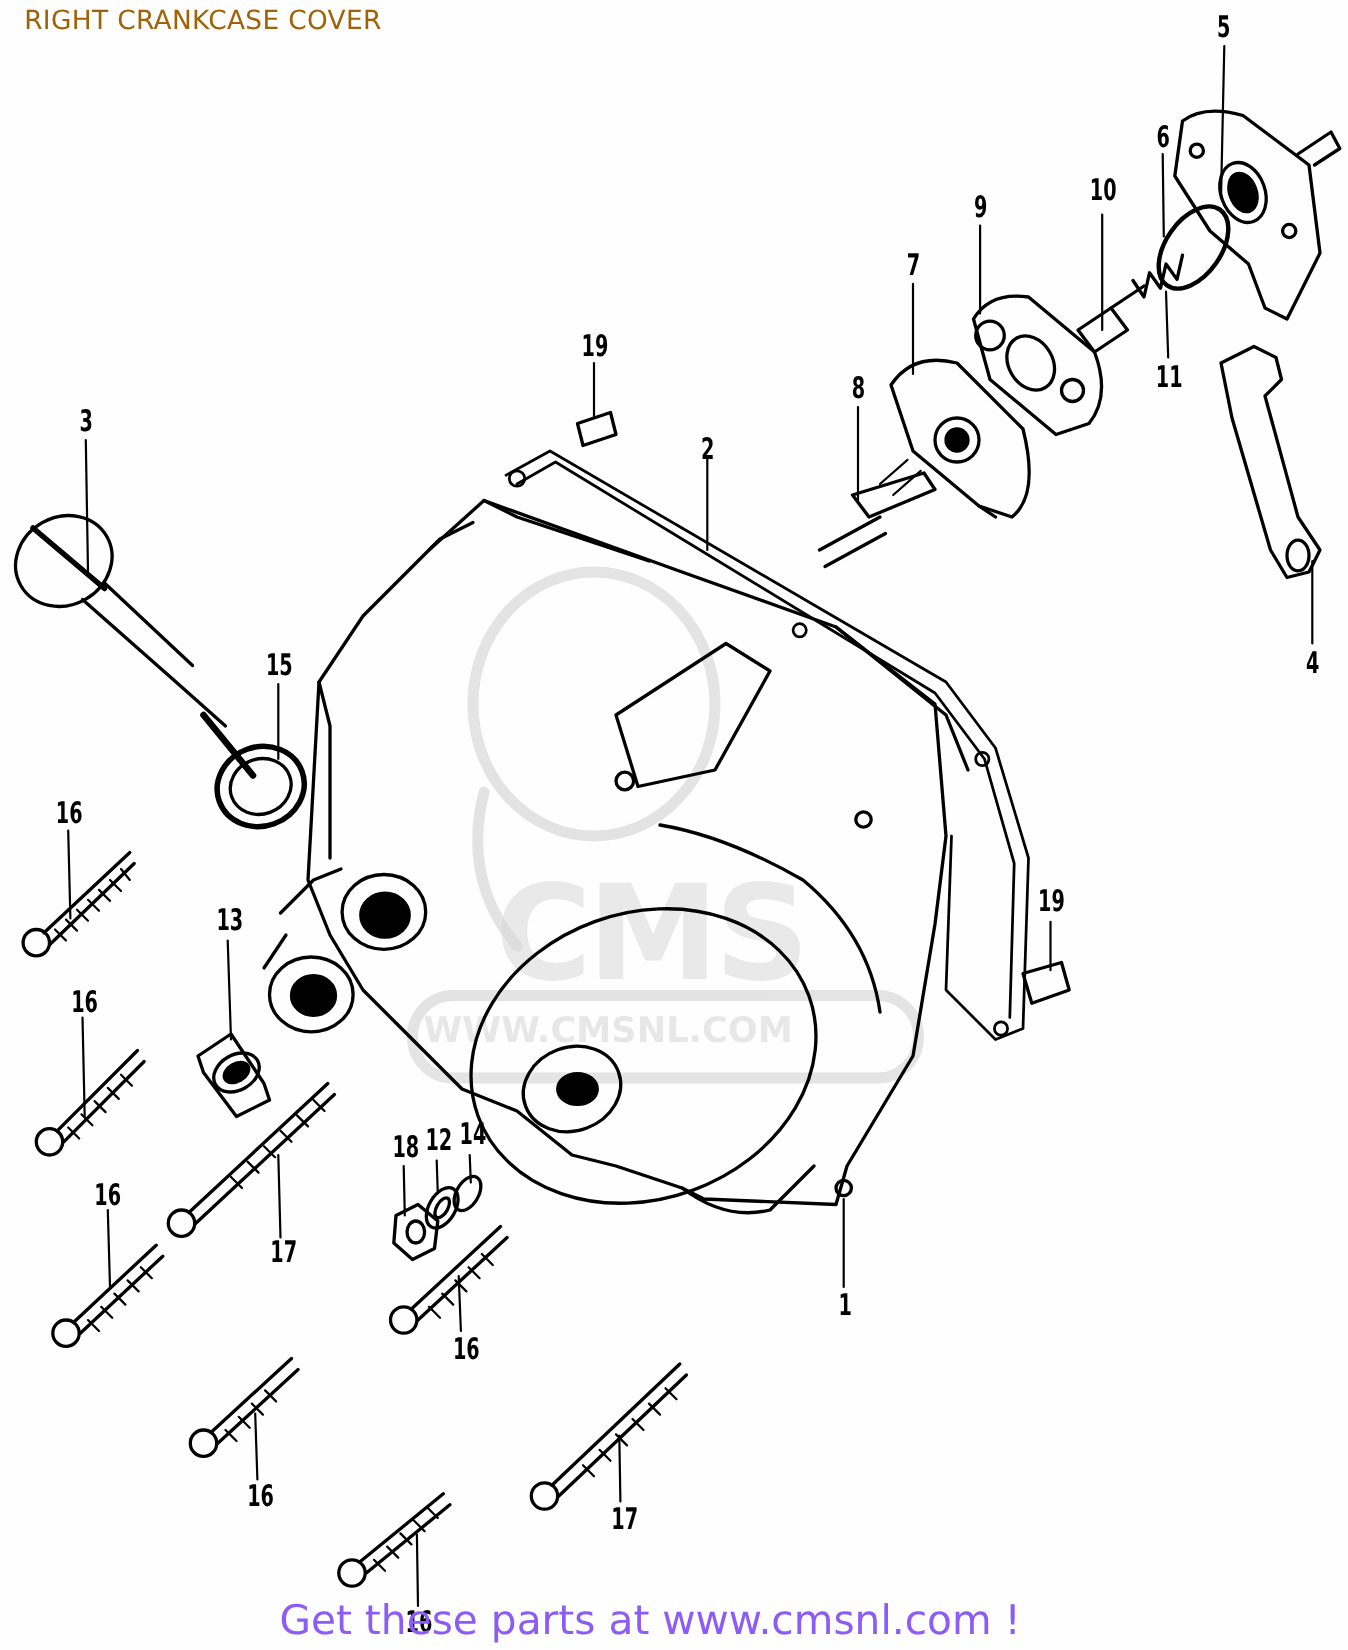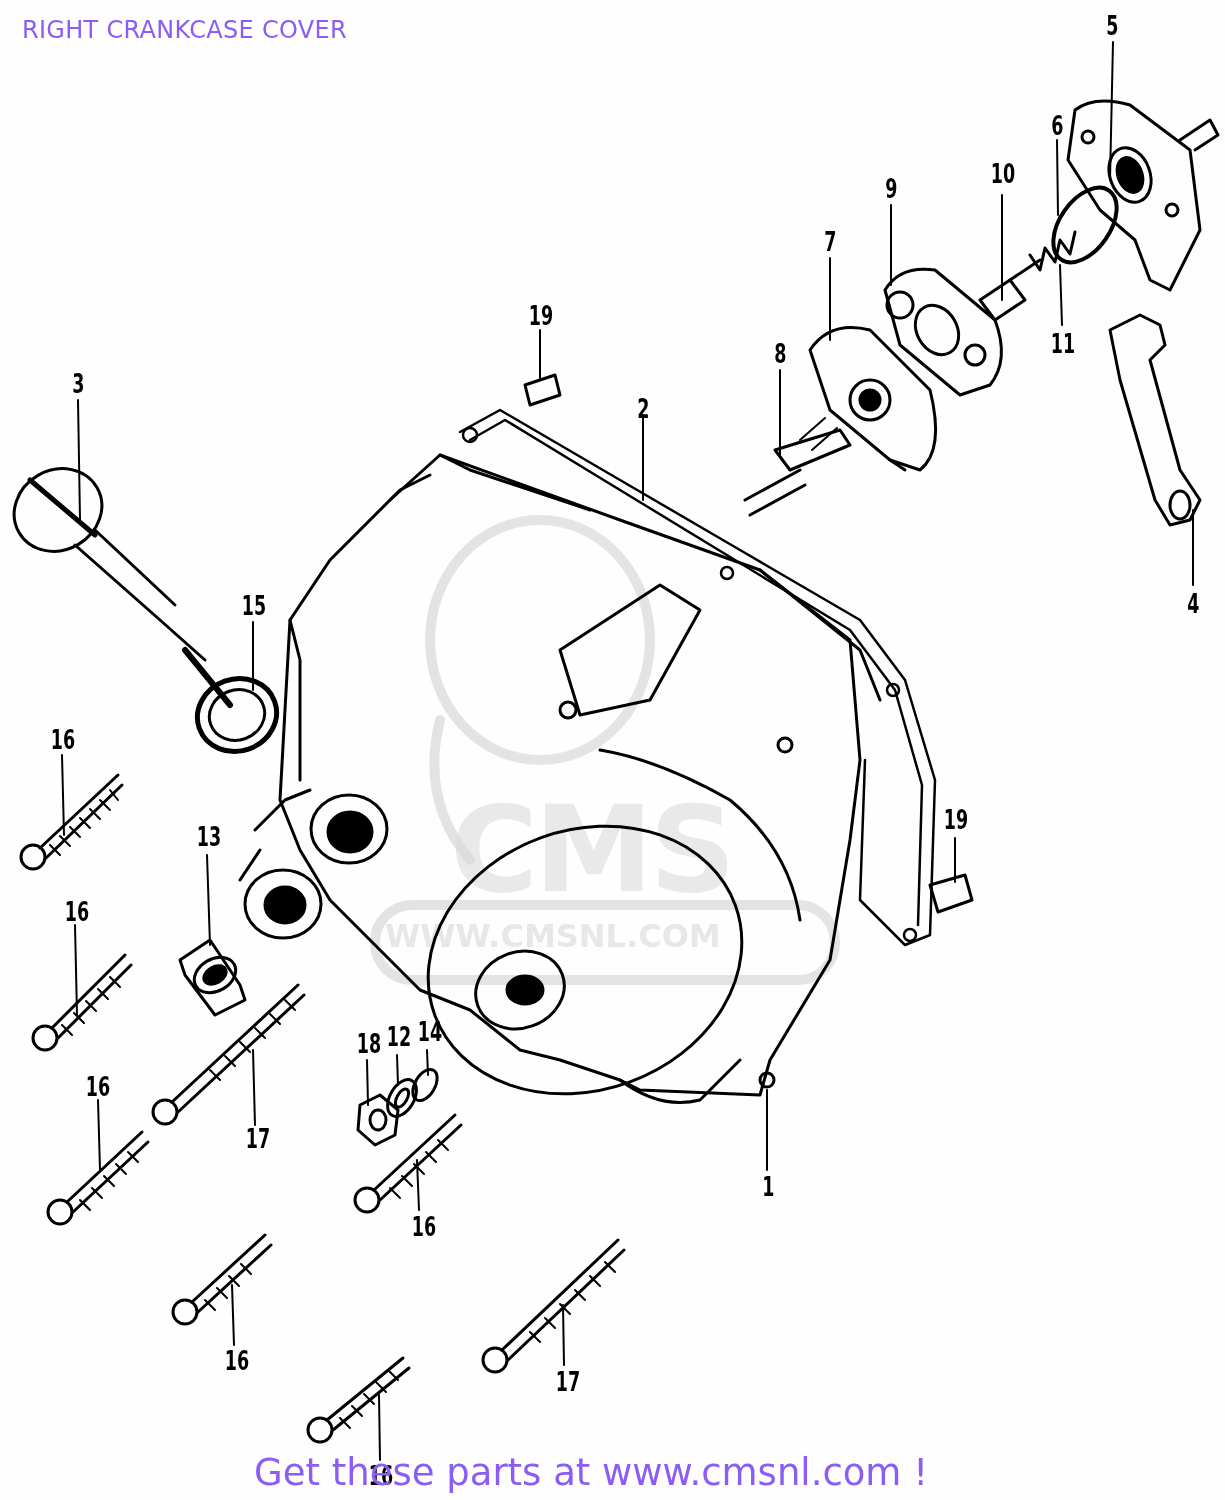--- a/index.html
+++ b/index.html
@@ -1,17 +1,17 @@
 <!DOCTYPE html>
 <html><head>
 <meta charset="utf-8">
 <style>
   html, body { margin:0; padding:0; background:#fdfefd; }
   body { width:1225px; height:1500px; position:relative; overflow:hidden; font-family:"Liberation Sans", sans-serif; }
-  .title { position:absolute; left:22px; top:16px; font-size:24px; color:#8b5cf6; letter-spacing:0.3px; font-family:"DejaVu Sans", sans-serif; }
+  .title { position:absolute; left:22px; top:4px; font-size:24px; color:#a16207; letter-spacing:0.3px; font-family:"DejaVu Sans", sans-serif; }
   svg.diagram { position:absolute; left:0; top:0; }
   .callout { position:absolute; font-family:"DejaVu Sans Condensed","DejaVu Sans", sans-serif; font-weight:bold; font-size:27px; color:#000; transform:scaleX(0.72); transform-origin:center; line-height:1; }
   .cta { position:absolute; left:254px; top:1451px; font-size:37px; color:#8b5cf6; font-family:"DejaVu Sans", sans-serif; white-space:nowrap; }
   .wm-big { position:absolute; left:450px; top:780px; font-family:"DejaVu Sans", sans-serif; font-weight:bold; font-size:120px; color:#d8d8d8; opacity:0.55; letter-spacing:-4px; }
   .wm-url { position:absolute; left:385px; top:917px; font-family:"DejaVu Sans", sans-serif; font-weight:bold; font-size:32px; color:#d8d8d8; opacity:0.6; }
 </style>
 </head>
 <body>
 
 <div class="title">RIGHT CRANKCASE COVER</div>

